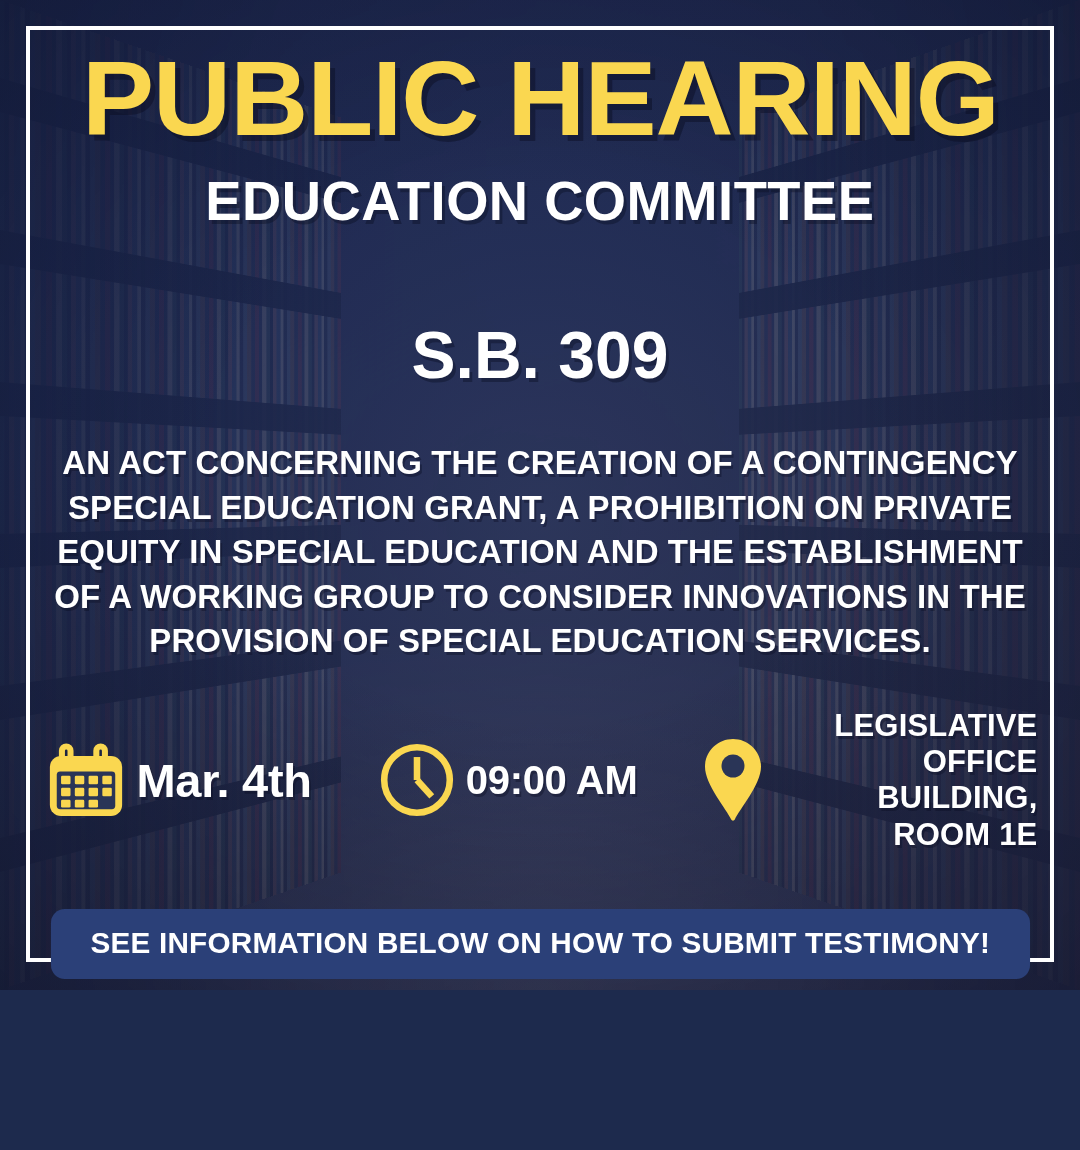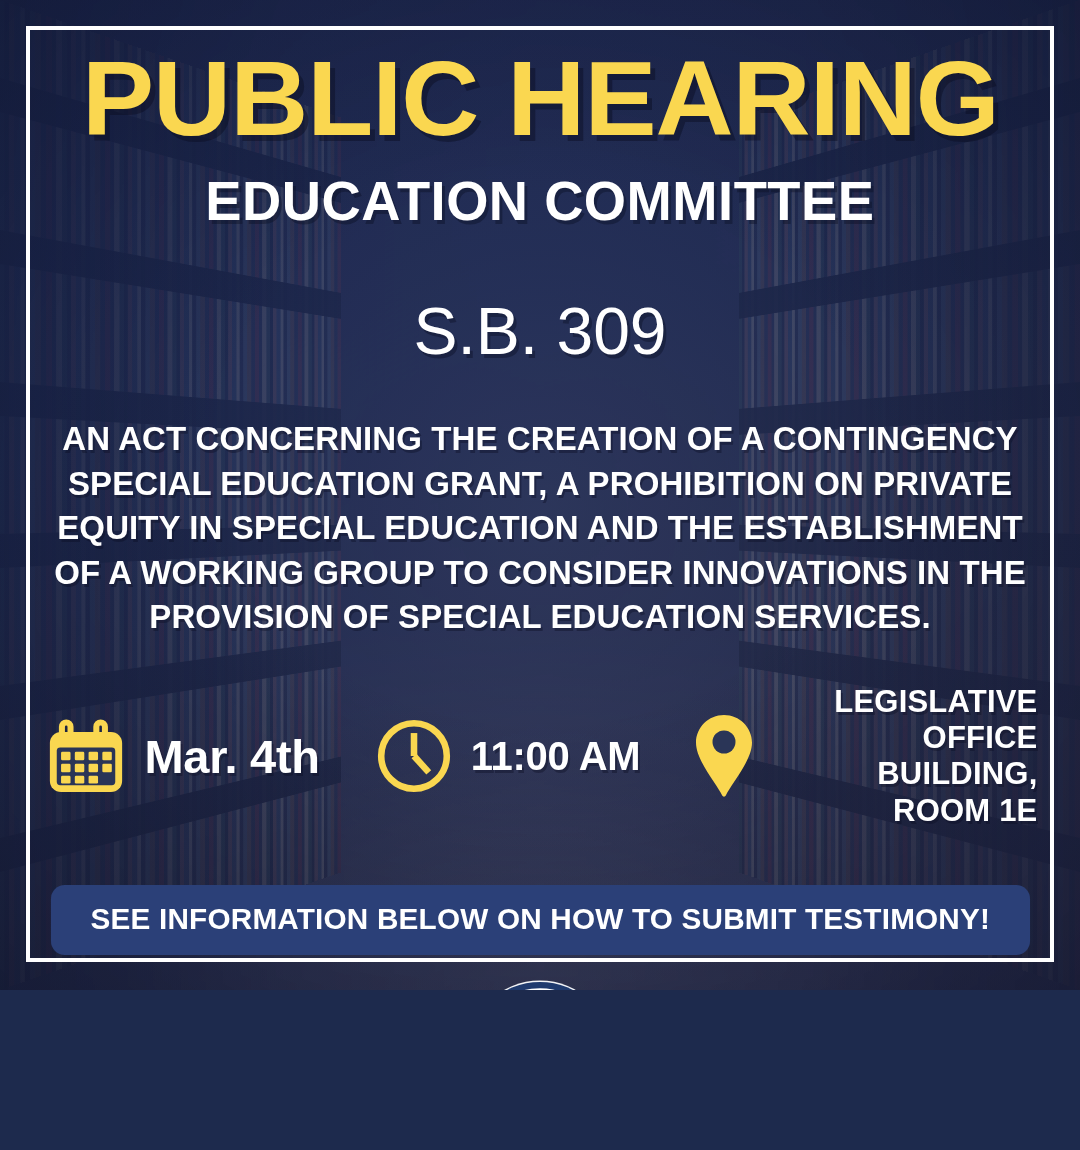--- a/index.html
+++ b/index.html
@@ -116,22 +116,22 @@
   }
 
   .divider {
     margin-top:40px;
     width:228px; height:6px;
     background:#ffffff;
     border-radius:1px;
   }
 
   .bill-number {
-    margin-top:20px;
-    font-weight:normal;
+    margin-top:44px;
+    font-weight:bold;
     font-size:66px;
     letter-spacing:0px;
     color:#ffffff;
     text-shadow:3px 4px 0 rgba(10,14,34,.40);
   }
 
   .bill-desc {
     margin-top:48px;
     width:1000px;
     font-weight:bold;
@@ -144,21 +144,21 @@
     transform:scaleX(.985);
   }
 
   
   .details {
     margin-top:44px;
     width:995px;
     display:flex; align-items:center; justify-content:space-between;
     gap:6px;
   }
-  .detail { display:flex; align-items:center; gap:16px; }
+  .detail { display:flex; align-items:center; gap:8px; }
   .detail-text {
     font-weight:bold; color:#ffffff;
     text-shadow:2px 3px 0 rgba(10,14,34,.38);
     white-space:nowrap;
   }
   .date-text  { font-size:47px; letter-spacing:-.3px; }
   .time-text  { font-size:40px; letter-spacing:-.3px; }
   .place-text {
     font-size:31px; line-height:1.17; text-align:right;
     letter-spacing:.2px; white-space:normal; width:266px;
@@ -241,21 +241,21 @@
         </svg>
         <span class="detail-text date-text">Mar. 4th</span>
       </div>
 
       <div class="detail">
         <svg class="icon" width="82" height="82" viewBox="0 0 100 100">
           <circle cx="50" cy="50" r="40" fill="none" stroke="#FAD750" stroke-width="8"></circle>
           <path d="M50 22 V50" stroke="#FAD750" stroke-width="8" stroke-linecap="butt" fill="none"></path>
           <path d="M50 50 L68 70" stroke="#FAD750" stroke-width="8" stroke-linecap="butt" fill="none"></path>
         </svg>
-        <span class="detail-text time-text">11:00 AM</span>
+        <span class="detail-text time-text">09:00 AM</span>
       </div>
 
       <div class="detail">
         <svg class="icon" width="62" height="86" viewBox="0 0 60 86">
           <path d="M30 2 C14.5 2 2 14.4 2 29.7 C2 48 24 72.5 28.2 82.6 a2 2 0 0 0 3.6 0 C36 72.5 58 48 58 29.7 C58 14.4 45.5 2 30 2 Z" fill="#FAD750"></path>
           <circle cx="30" cy="29" r="11.5" fill="#2A3557"></circle>
         </svg>
         <span class="detail-text place-text">LEGISLATIVE OFFICE BUILDING, ROOM 1E</span>
       </div>
 

